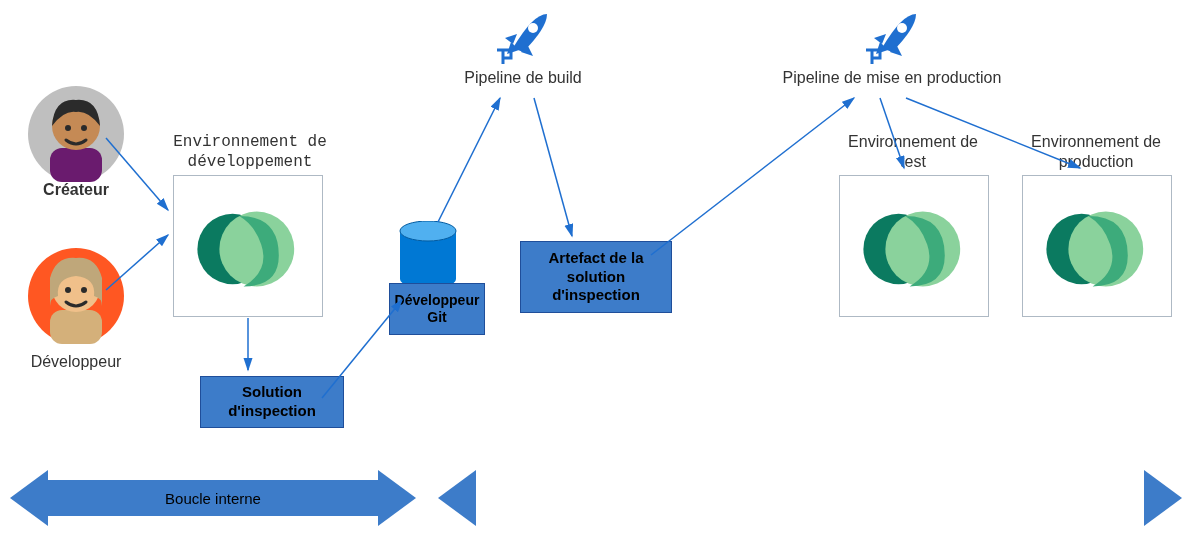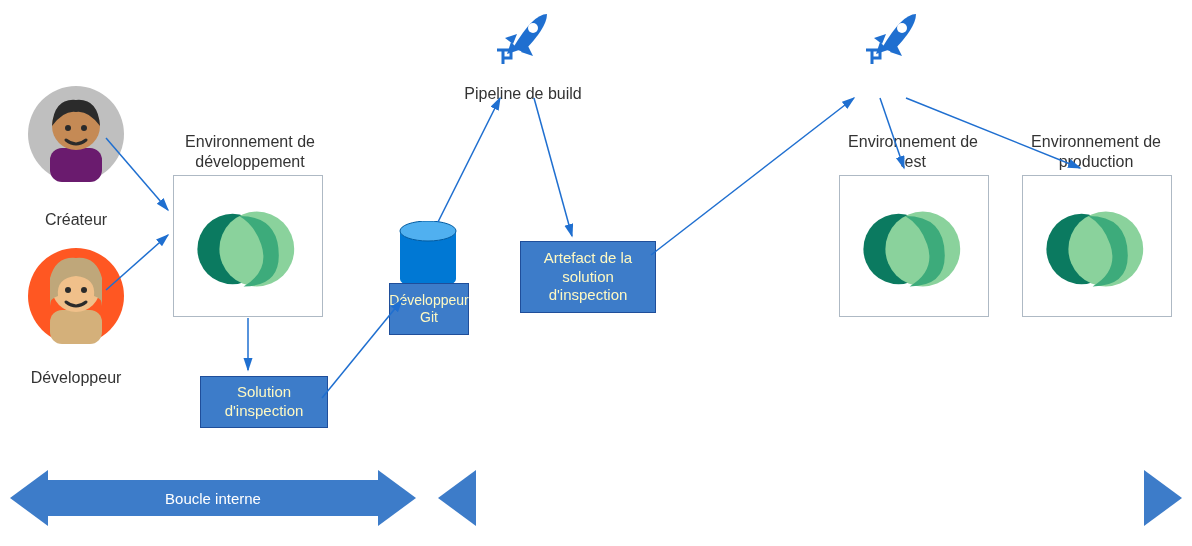--- a/index.html
+++ b/index.html
@@ -1,40 +1,40 @@
 <!DOCTYPE html>
 <html><head>
 <meta charset="utf-8">
 <style>
   html, body { margin:0; padding:0; }
   body { width:1192px; height:546px; position:relative; font-family:"Segoe UI",Arial,sans-serif; color:#333; background:#fff; }
-  .label { position:absolute; text-align:center; font-size:16px; line-height:1.25;margin-top:16px; }
+  .label { position:absolute; text-align:center; font-size:16px; line-height:1.25; }
   .env-box { position:absolute; background:#fff; border:1px solid #aeb9c4; }
   .env-title { position:absolute; text-align:center; font-size:16px; line-height:1.25; }
-  .blue-box { position:absolute; background:#3d7cc9; border:1px solid #1f4e9a; color:#fef9c3; font-size:15px; text-align:center; display:flex; align-items:center; justify-content:center; padding:2px 4px; line-height:1.25; }
-  .loop-bar { position:absolute; background:#3d7cc9; height:36px; display:flex; align-items:center; justify-content:center; color:#ffffff; font-size:15px; }
+  .blue-box { position:absolute; background:#3d7cc9; border:1px solid #1f4e9a; color:#000000; font-size:15px; text-align:center; display:flex; align-items:center; justify-content:center; padding:2px 12px; line-height:1.25;font-weight:bold; }
+  .loop-bar { position:absolute; background:#3d7cc9; height:36px; display:flex; align-items:center; justify-content:center; color:#000000; font-size:15px; }
   .loop-arrow-l, .loop-arrow-r { position:absolute; width:0; height:0; border-top:28px solid transparent; border-bottom:28px solid transparent; }
   .loop-arrow-l { border-right:38px solid #3d7cc9; }
   .loop-arrow-r { border-left:38px solid #3d7cc9; }
   svg.lines { position:absolute; top:0; left:0; z-index:90; }
 </style>
 </head>
 <body>
 
 <div style="position:absolute;left:28px;top:86px;width:96px;height:140px;">
   <svg width="96" height="96" viewBox="0 0 96 96" style="display:block;margin:0 auto;">
     <circle cx="48" cy="48" r="48" fill="#bfbfbf"></circle>
     <rect x="22" y="62" width="52" height="34" rx="12" fill="#6a1b6e"></rect>
     <circle cx="48" cy="40" r="24" fill="#c58a55"></circle>
     <path d="M24 40 Q26 12 48 14 Q70 12 72 40 Q60 24 48 26 Q36 24 24 40 Z" fill="#2b2b2b"></path>
     <circle cx="40" cy="42" r="3" fill="#2b2b2b"></circle>
       <circle cx="56" cy="42" r="3" fill="#2b2b2b"></circle>
     <path d="M38 54 Q48 62 58 54" stroke="#2b2b2b" stroke-width="3" fill="none" stroke-linecap="round"></path>
   </svg>
-  <div class="label" style="left:0;right:0;top:108px;">Créateur</div>
+  <div class="label" style="left:0;right:0;top:94px;font-weight:bold;">Créateur</div>
 </div>
 
 <div style="position:absolute;left:28px;top:248px;width:96px;height:140px;">
   <svg width="96" height="96" viewBox="0 0 96 96" style="display:block;margin:0 auto;">
     <circle cx="48" cy="48" r="48" fill="#ff5722"></circle>
     <rect x="22" y="62" width="52" height="34" rx="12" fill="#d4b07a"></rect>
     <circle cx="48" cy="40" r="24" fill="#f0c08a"></circle>
     <path d="M22 30 Q28 8 48 10 Q68 8 74 30 L74 58 Q74 50 66 48 Q68 30 48 28 Q28 30 30 48 Q22 50 22 58 Z" fill="#bfa77a"></path>
     <circle cx="40" cy="42" r="3" fill="#2b2b2b"></circle>
       <circle cx="56" cy="42" r="3" fill="#2b2b2b"></circle>
@@ -43,21 +43,21 @@
   <div class="label" style="left:-10px;right:-10px;top:104px;">Développeur</div>
 </div>
 
 <div class="env-box" style="left:173px;top:175px;width:148px;height:140px;">
   <svg width="110" height="110" viewBox="0 0 100 100" style="position:absolute;left:19px;top:18px;">
     <circle cx="36" cy="50" r="32" fill="#0b7a60"></circle>
     <circle cx="58" cy="50" r="34" fill="#8ad29c"></circle>
     <path d="M42 20 Q78 20 78 56 Q78 84 46 84 Q70 70 62 46 Q56 28 42 20 Z" fill="#3dab7b"></path>
   </svg>
 </div>
-<div class="env-title" style="left:160px;top:132px;width:180px;">Environnement de développement</div>
+<div class="env-title" style="left:160px;top:132px;width:180px;font-family:Liberation Mono, monospace;">Environnement de développement</div>
 
 <div class="blue-box" style="left:200px;top:376px;width:118px;height:46px;text-align:center;">Solution d'inspection</div>
 
 <div style="position:absolute;left:389px;top:221px;width:78px;height:120px;">
   <svg width="60" height="70" viewBox="0 0 60 70" style="display:block;margin:0 auto;">
     <ellipse cx="30" cy="10" rx="28" ry="10" fill="#50b0f0"></ellipse>
     <path d="M2 10 L2 58 A28 10 0 0 0 58 58 L58 10 A28 10 0 0 1 2 10 Z" fill="#0078d4"></path>
     <ellipse cx="30" cy="10" rx="28" ry="10" fill="none" stroke="#005ba1" stroke-width="1"></ellipse>
   </svg>
   <div class="blue-box" style="position:absolute;left:0;top:62px;width:70px;height:46px;font-size:14px;">Développeur Git</div>
@@ -79,20 +79,21 @@
 
 <div style="position:absolute;left:782px;top:8px;width:220px;height:90px;text-align:center;">
   <svg width="60" height="60" viewBox="0 0 60 60" style="display:block;margin:0 auto;">
     <path d="M10 50 L18 50 L18 42 L10 42 Z M10 42 L4 42 M10 50 L10 56" stroke="#1f6fd0" stroke-width="3" fill="none"></path>
     <path d="M20 40 Q40 6 54 6 Q54 20 30 44 Z" fill="#1f6fd0"></path>
     <circle cx="40" cy="20" r="5" fill="#fff"></circle>
     <path d="M18 34 L14 46 L26 42 Z" fill="#1f6fd0"></path>
     <path d="M24 26 L12 30 L20 36 Z" fill="#1f6fd0"></path>
     <path d="M34 36 L40 48 L28 44 Z" fill="#1f6fd0"></path>
   </svg>
+  <div class="label" style="position:static;">Pipeline de mise en production</div>
 </div>
 
 <div class="env-box" style="left:839px;top:175px;width:148px;height:140px;">
   <svg width="110" height="110" viewBox="0 0 100 100" style="position:absolute;left:19px;top:18px;">
     <circle cx="36" cy="50" r="32" fill="#0b7a60"></circle>
     <circle cx="58" cy="50" r="34" fill="#8ad29c"></circle>
     <path d="M42 20 Q78 20 78 56 Q78 84 46 84 Q70 70 62 46 Q56 28 42 20 Z" fill="#3dab7b"></path>
   </svg>
 </div>
 <div class="env-title" style="left:839px;top:132px;width:148px;">Environnement de test</div>

